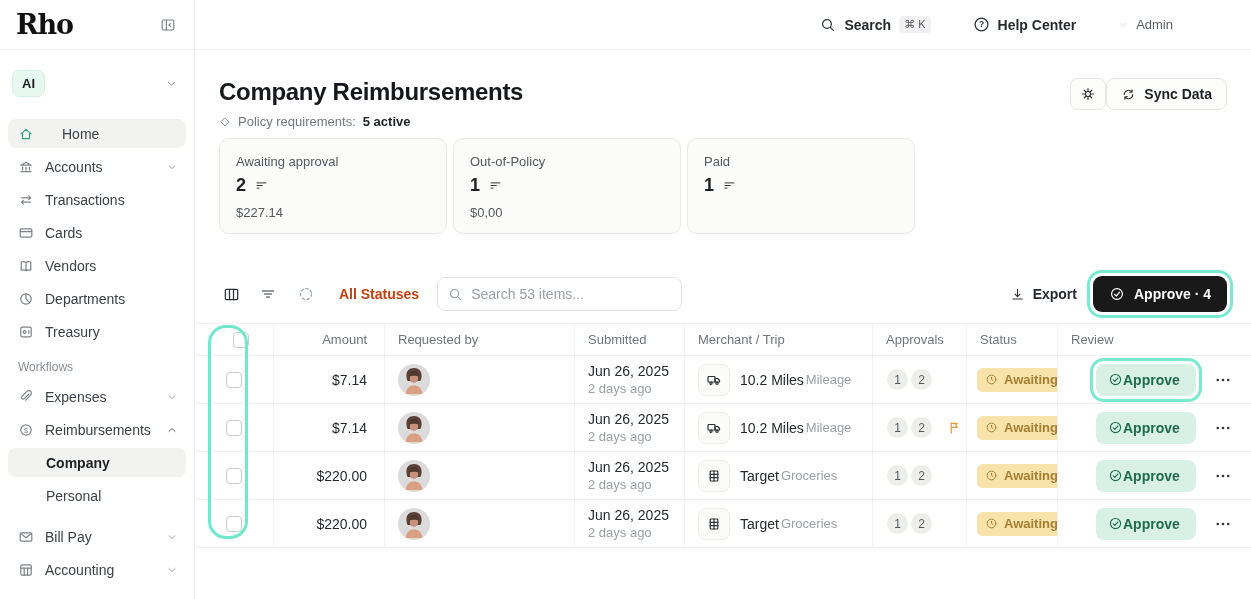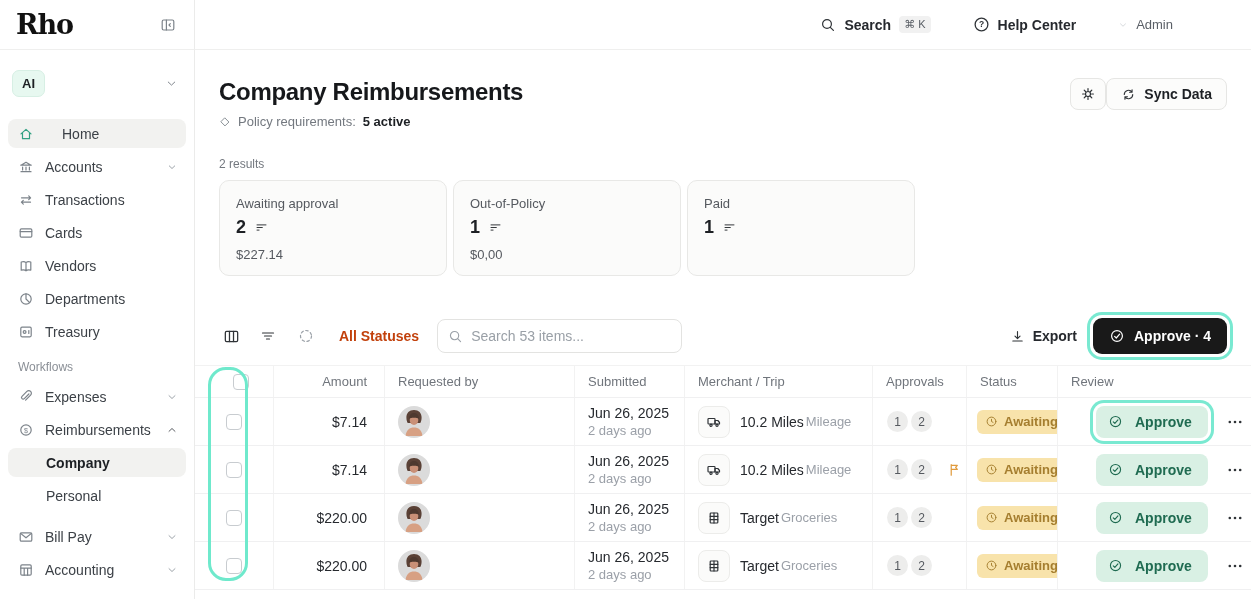--- a/index.html
+++ b/index.html
@@ -79,21 +79,21 @@
   .merch-icon { width:32px; height:32px; border:1px solid #ececea; background:#fbfbfa; border-radius:8px; display:flex; align-items:center; justify-content:center; flex:none; }
   .merch-txt { display:flex; flex-direction:row; gap:2px; }
   .merch-name { font-size:14px; font-weight:500; color:#26292e; }
   .merch-sub { font-size:13px; color:#9ba0a8; }
   .cell-appr { padding-left:14px; gap:3px; }
   .chip { width:21px; height:21px; border-radius:50%; background:#ededec; color:#55595f; font-size:12px; display:flex; align-items:center; justify-content:center; }
   .flag { margin-left:12px; }
   .cell-status { padding-left:10px; overflow:hidden; }
   .status-badge { display:flex; align-items:center; gap:6px; height:24px; padding:0 10px 0 8px; border-radius:6px; background:#f8e3ab; color:#a57e2f; font-size:13px; font-weight:600; white-space:nowrap; flex:none; }
   .cell-review { padding-left:38px; background:#fff; }
-  .approve-btn { display:flex; align-items:center; gap:12px; height:32px; padding:0 16px 0 12px; border-radius:8px; border:none; background:#d9f0e4; color:#1f6b51; font-size:14px; font-weight:600; cursor:pointer; }
+  .approve-btn { display:flex; align-items:center; gap:0; height:32px; padding:0 16px 0 12px; border-radius:8px; border:none; background:#d9f0e4; color:#1f6b51; font-size:14px; font-weight:600; cursor:pointer; }
   .approve-btn.ringed { box-shadow:0 0 0 3px #fff, 0 0 0 6px #79e9d1; }
   .kebab { margin-left:15px; cursor:pointer; padding:4px; }
   .col-highlight { position:absolute; left:13px; top:2px; width:40px; height:214px; border:3px solid #6fe9cc; border-radius:18px; pointer-events:none; }
 </style>
 </head>
 <body>
 
 <svg width="0" height="0" style="position:absolute">
   <defs>
     <clipPath id="avclip">
@@ -271,21 +271,20 @@
         </div>
         <div class="btn">
           <svg width="15" height="15" viewBox="0 0 16 16" class="ic ic-dark">
             <path d="M12.5 8a4.5 4.5 0 0 1-8.3 2.4M3.5 8a4.5 4.5 0 0 1 8.3-2.4M11.8 2.9v2.7H9.1M4.2 13.1v-2.7h2.7"></path>
           </svg>
           <span>Sync Data</span>
         </div>
       </div>
     </div>
 
-    <div class="results pad">2 results</div>
 
     <div class="cards pad">
       <div class="stat-card">
         <div class="stat-lbl">Awaiting approval</div>
         <div class="stat-count">
           <span>2</span>
           <svg width="13" height="13" viewBox="0 0 16 16" class="ic ic-dark">
               <path d="M2.5 4.8h11M2.5 8h6.5M2.5 11.2h2.5"></path>
             </svg>
         </div>

